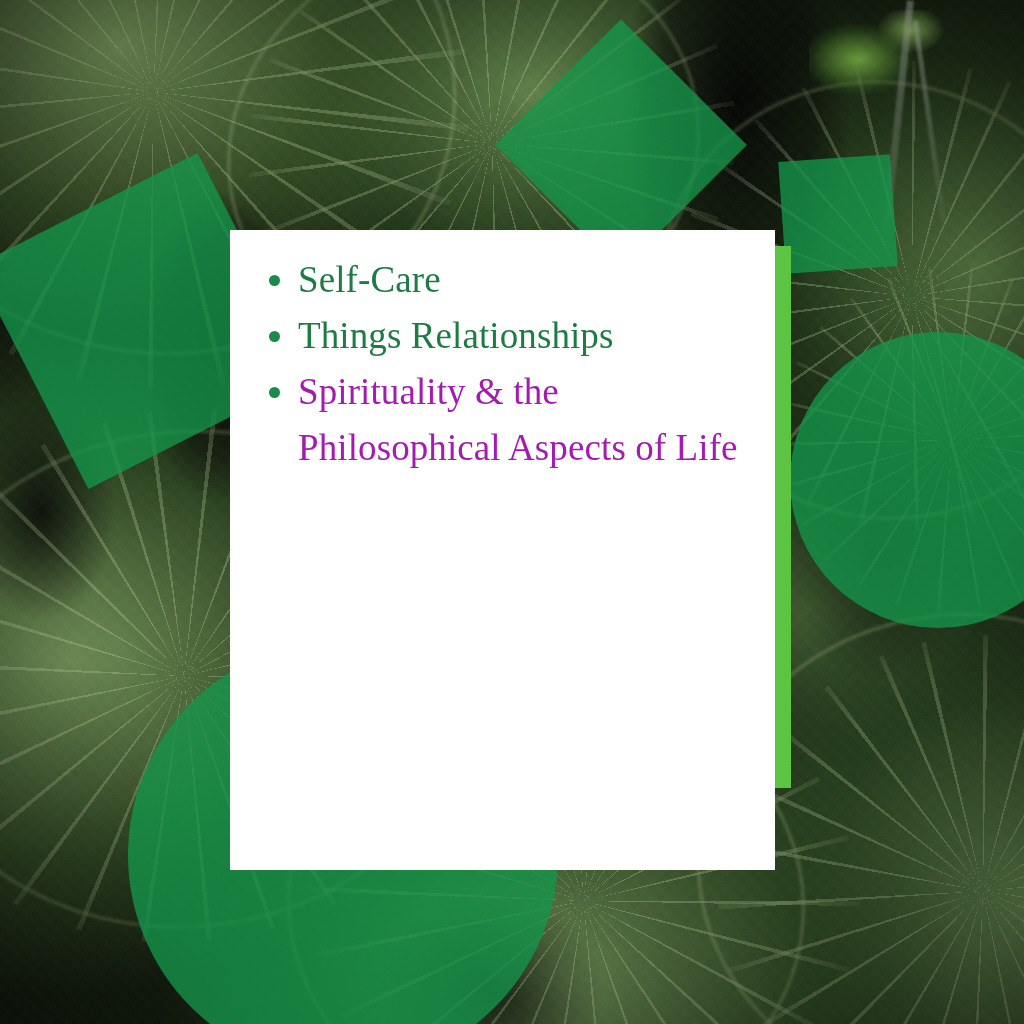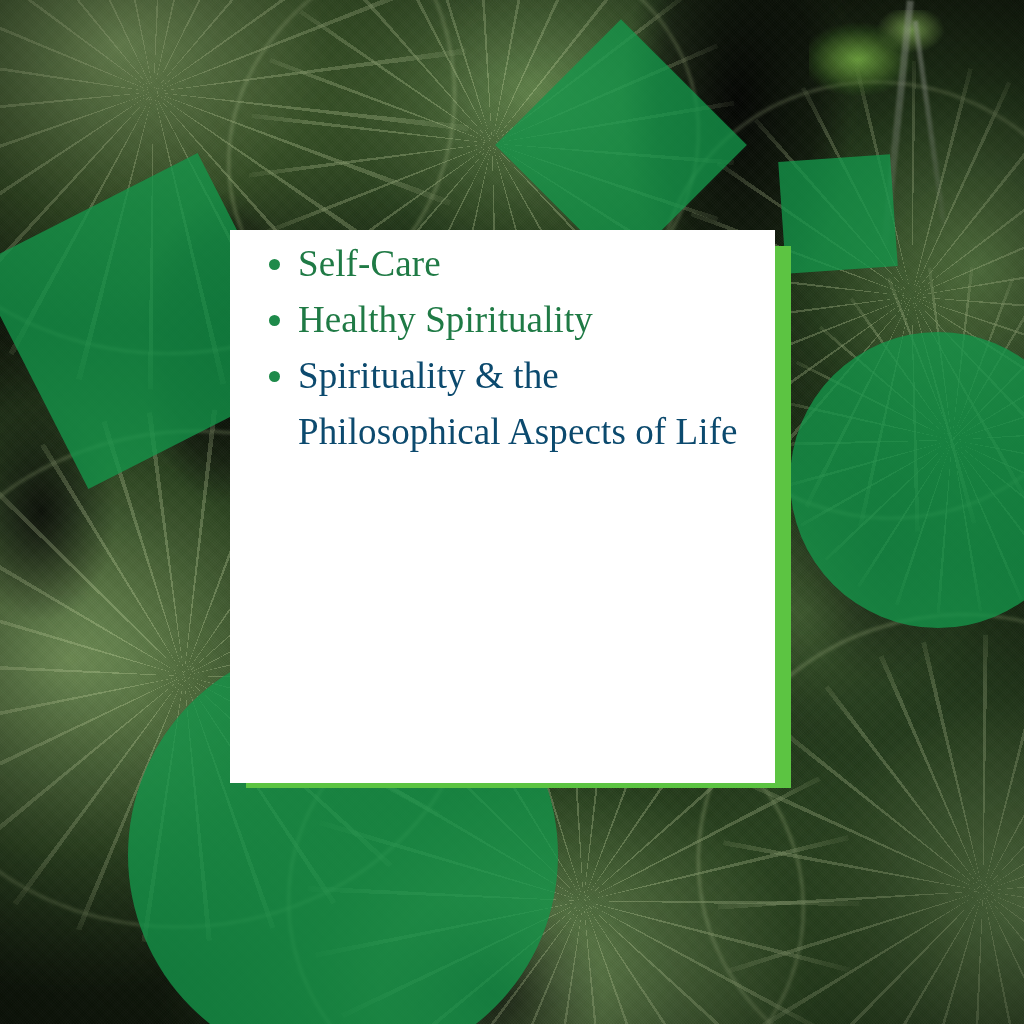--- a/index.html
+++ b/index.html
@@ -141,24 +141,24 @@
 
   
   .card-shadow {
     position: absolute;
     left: 246px; top: 246px;
     width: 545px; height: 542px;
   }
   .card {
     position: absolute;
     left: 230px; top: 230px;
-    width: 545px; height: 553px;
+    width: 545px; height: 640px;
     background: #ffffff;
     box-sizing: border-box;
-    padding: 6px 18px 0 28px;
+    padding: 22px 18px 0 28px;
   }
   ul.list {
     list-style: none;
     margin: 0;
     padding: 0;
   }
   ul.list li {
     position: relative;
     padding-left: 40px;
     font-size: 37px;
@@ -214,22 +214,22 @@
   <div class="card-shadow" style="background: rgb(92, 196, 66);"></div>
 
   <div class="card" style="background: rgb(255, 255, 255);">
     <ul class="list">
       <li style="color: rgb(31, 122, 69);">
         <span class="bullet" style="background: rgb(30, 138, 74);"></span>
         <span class="txt">Self-Care</span>
       </li>
       <li style="color: rgb(31, 122, 69);">
         <span class="bullet" style="background: rgb(30, 138, 74);"></span>
-        <span class="txt">Healthy Spirituality</span>
+        <span class="txt">Things Relationships</span>
       </li>
-      <li style="color: #0c4a6e; font-family: Liberation Serif, serif;">
+      <li style="color: #a21caf; font-family: Liberation Serif, serif;">
         <span class="bullet" style="background: rgb(30, 138, 74);"></span>
         <span class="txt">Spirituality &amp; the Philosophical Aspects of Life</span>
       </li>
     </ul>
   </div>
 
 </div>
 
 </body></html>

